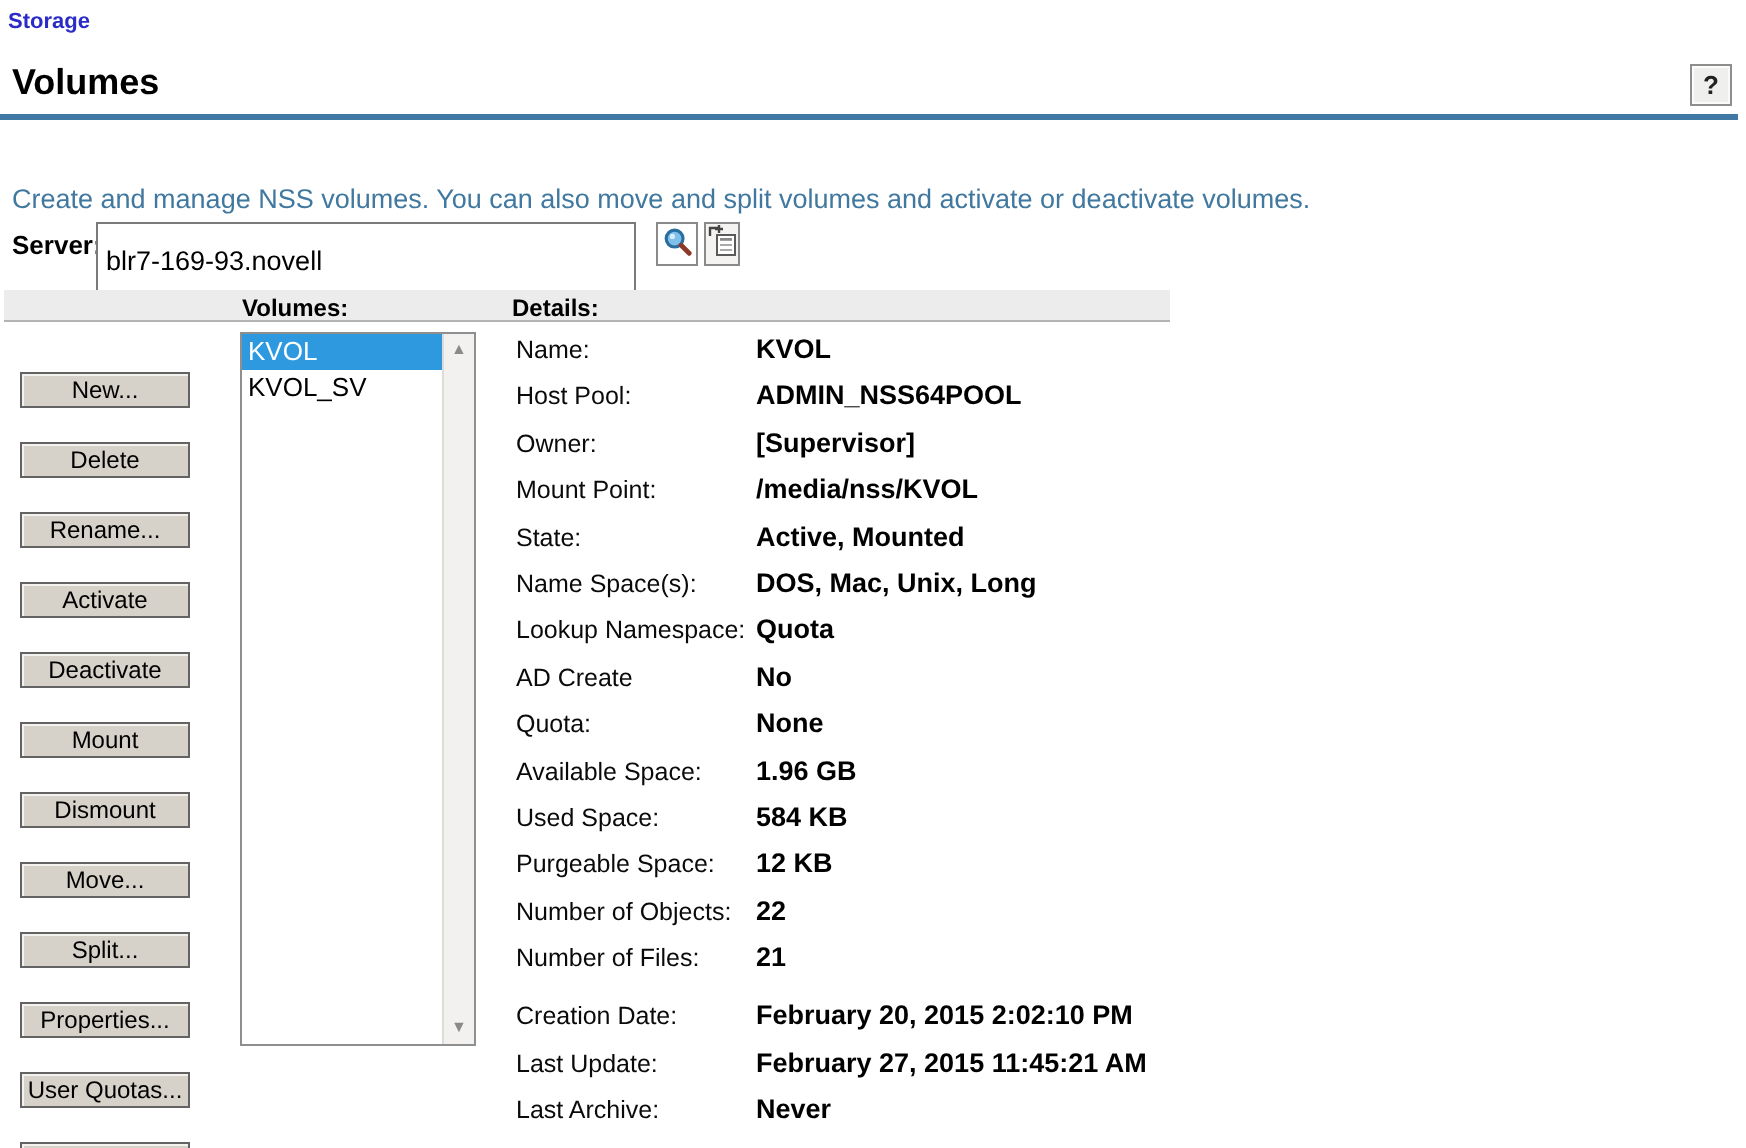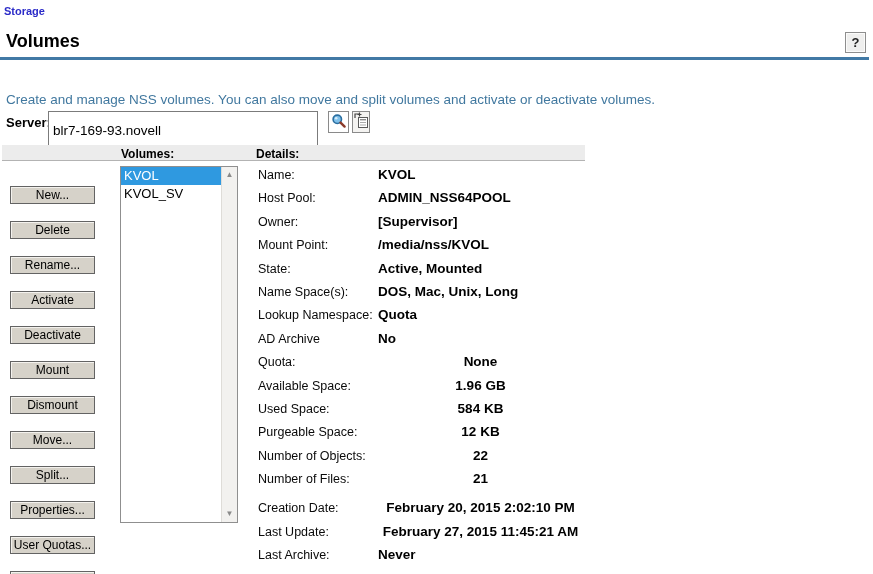--- a/index.html
+++ b/index.html
@@ -116,21 +116,21 @@
     display:flex;align-items:baseline;height:23.4px;
   }
   .detail-row.gap{margin-top:6px;}
   .dl{
     flex:0 0 120px;font-size:12.5px;color:#0a0a0a;white-space:nowrap;
   }
   .dv{
     flex:1 1 auto;font-size:13.5px;font-weight:bold;color:#000;white-space:nowrap;
   }
   .dv.left{text-align:left;}
-  .dv.right{text-align:center;}
+  .dv.right{text-align:left;}
 </style>
 </head>
 <body>
 
 <a class="breadcrumb">Storage</a>
 
 <div class="page-title">Volumes</div>
 
 <button class="help-btn">?</button>
 
@@ -228,21 +228,21 @@
     </div>
     <div class="detail-row">
       <span class="dl">Name Space(s):</span>
       <span class="dv left">DOS, Mac, Unix, Long</span>
     </div>
     <div class="detail-row">
       <span class="dl">Lookup Namespace:</span>
       <span class="dv left">Quota</span>
     </div>
     <div class="detail-row">
-      <span class="dl">AD Archive</span>
+      <span class="dl">AD Create</span>
       <span class="dv left">No</span>
     </div>
     <div class="detail-row">
       <span class="dl">Quota:</span>
       <span class="dv right">None</span>
     </div>
     <div class="detail-row">
       <span class="dl">Available Space:</span>
       <span class="dv right">1.96 GB</span>
     </div>

